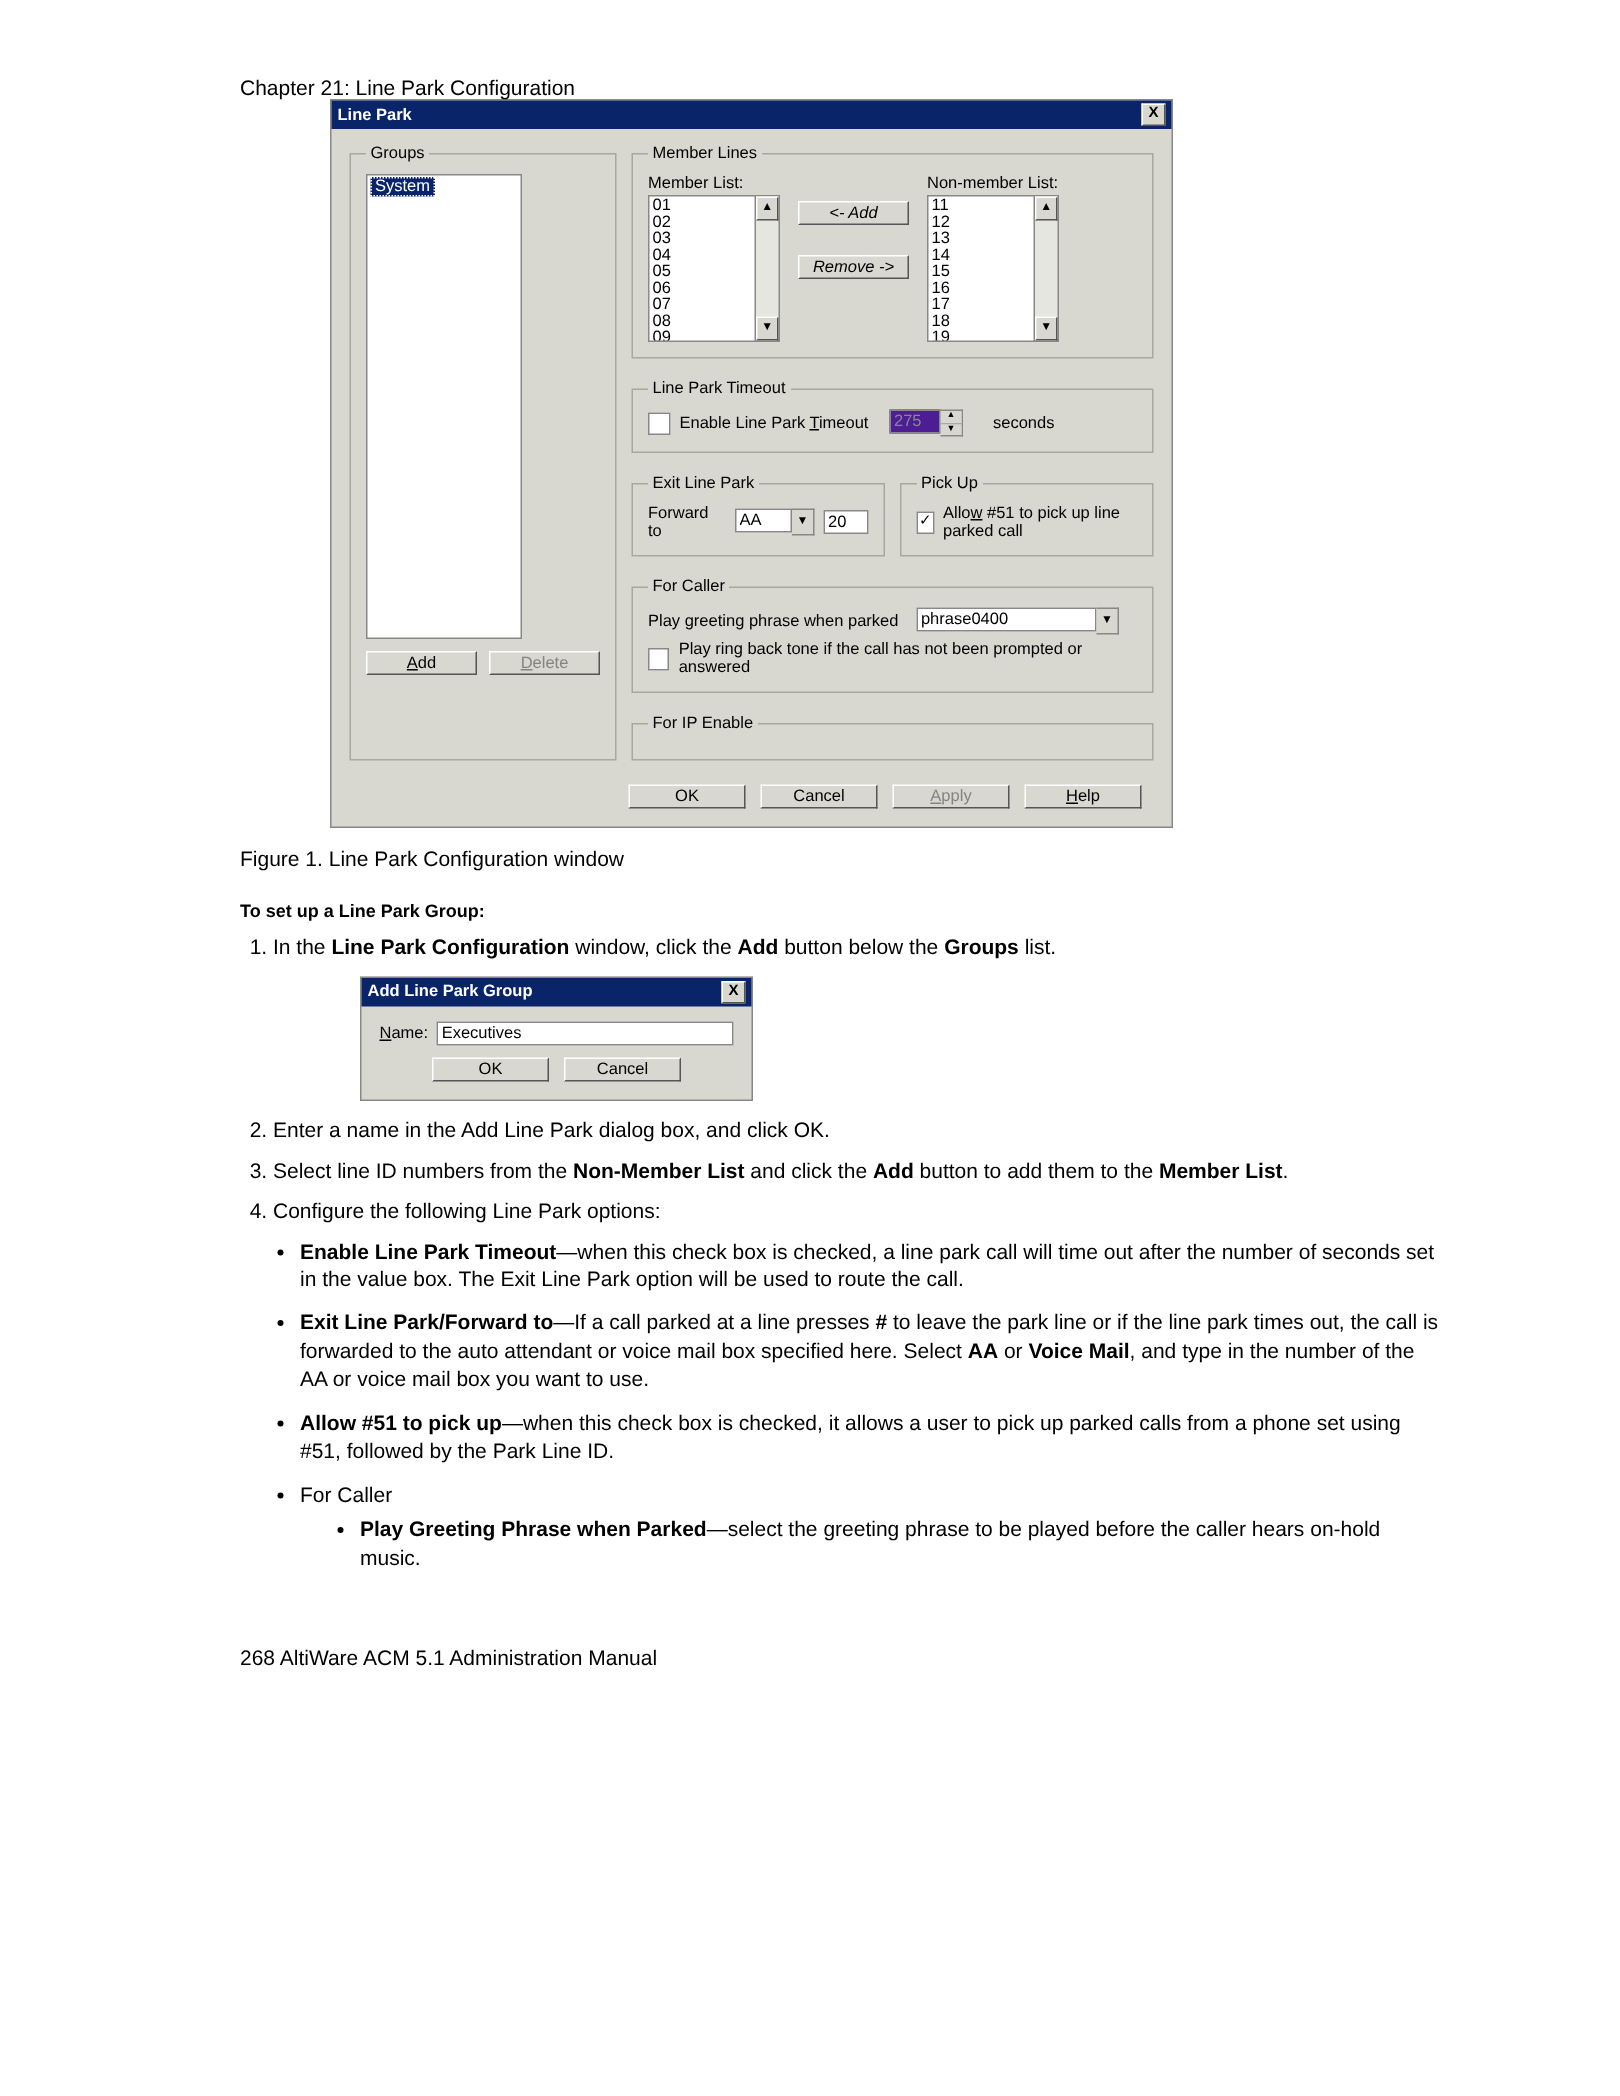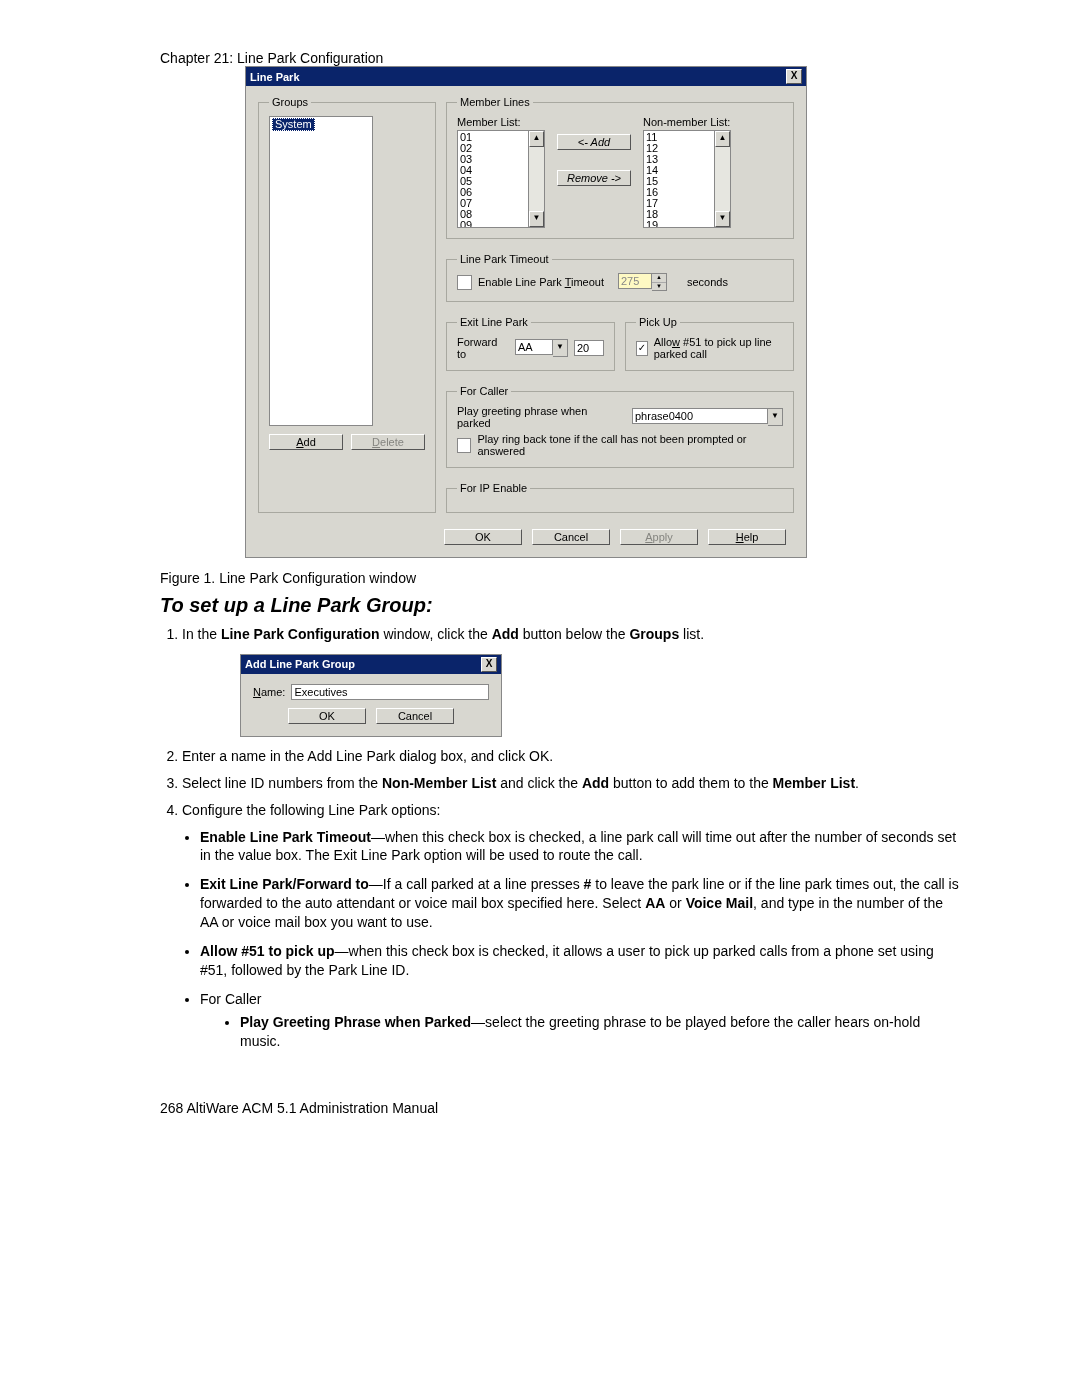--- a/index.html
+++ b/index.html
@@ -17,24 +17,23 @@
     box-sizing: border-box;
   }
   .chapter-header {
     font-size: 14px;
   }
   .figure-caption {
     font-size: 14px;
     margin-top: 12px;
   }
   .section-heading {
-    font-size: 20px;
-    margin-top: 8px;
+    font-size: 12px;
+    margin-top: 20px;
     margin-bottom: 8px;
-    font-style: italic;
   }
   ol.steps { margin: 4px 0 4px 22px; padding: 0; }
   ol.steps li { margin-bottom: 8px; line-height: 1.35; }
   ul.bullets { list-style: disc; margin: 4px 0 4px 40px; padding: 0; }
   ul.bullets li { margin-bottom: 10px; line-height: 1.35; }
   ul.sub-bullets { list-style: disc; margin: 4px 0 4px 40px; padding: 0; }
   .footer { margin-top: 50px; font-size: 14px; }
 
   
   .dialog-wrap { margin: 0 0 10px 60px; }
@@ -104,39 +103,39 @@
     text-align:center;
   }
   .btn.small { min-width: 60px; padding:1px 6px; }
   .btn.disabled { color:#858580; }
   .hili { background:#0a246a; color:#fff; padding:0 2px; border:1px dotted #fff; display:inline-block; }
   .cb { width:13px; height:13px; border:1px solid #888; background:#fff; display:inline-flex; align-items:center; justify-content:center; font-size:10px; line-height:10px; }
   .txt {
     background:#fff; border:1px solid #888; height:16px; font-size:11px; padding:0 2px;
     box-sizing:border-box;
   }
-  .txt.disabled { background:#fef9c3; color:#888; }
+  .txt.disabled { background:#4c1d95; color:#888; }
   .combo { display:inline-flex; }
   .combo .arrowbox { width:14px; height:16px; border:1px solid #888; border-left:none; background:#d8d7d0; text-align:center; font-size:8px; line-height:14px; }
   .spin { display:inline-flex; flex-direction:column; border:1px solid #888; border-left:none; height:16px; width:14px; }
   .spin div { flex:1; background:#d8d7d0; font-size:6px; text-align:center; line-height:7px; border-bottom:1px solid #aaa; }
   .spin div:last-child{border-bottom:none;}
   .twocol { display:flex; gap:10px; }
   .flex1 { flex:1; }
   .dlg-btns { display:flex; gap:10px; justify-content:center; margin-top:8px; }
   .u { text-decoration: underline; text-underline-offset:1px; }
 </style>
 </head>
 <body>
 
 <div class="page">
   <div class="chapter-header">Chapter 21:  Line Park Configuration</div>
 
   <div class="dialog-wrap">
-    <div class="win" style="width:560px;margin-left:25px;">
+    <div class="win" style="width:560px;">
       <div class="titlebar">
         <span>Line Park</span>
         <span class="closebox">X</span>
       </div>
       <div class="body">
         <div class="twocol">
 
           <fieldset class="group" style="width:150px; min-height:360px; box-sizing:border-box;">
             <legend>Groups</legend>
             <div class="listbox" style="width:104px; height:310px;">
@@ -234,21 +233,21 @@
                   <span>Allo<span class="u">w</span> #51 to pick up line parked call</span>
                 </div>
               </fieldset>
             </div>
 
             <fieldset class="group">
               <legend>For Caller</legend>
               <div class="row" style="margin-bottom:4px;">
                 <span>Play greeting phrase when parked</span>
                 <span class="combo" style="margin-left:6px;">
-                  <input class="txt" style="width: 136px;" value="phrase0400">
+                  <input class="txt" style="width: 120px;" value="phrase0400">
                   <span class="arrowbox">▼</span>
                 </span>
               </div>
               <div class="row">
                 <span class="cb"></span>
                 <span>Play ring back tone if the call has not been prompted or answered</span>
               </div>
             </fieldset>
 
             <fieldset class="group">

